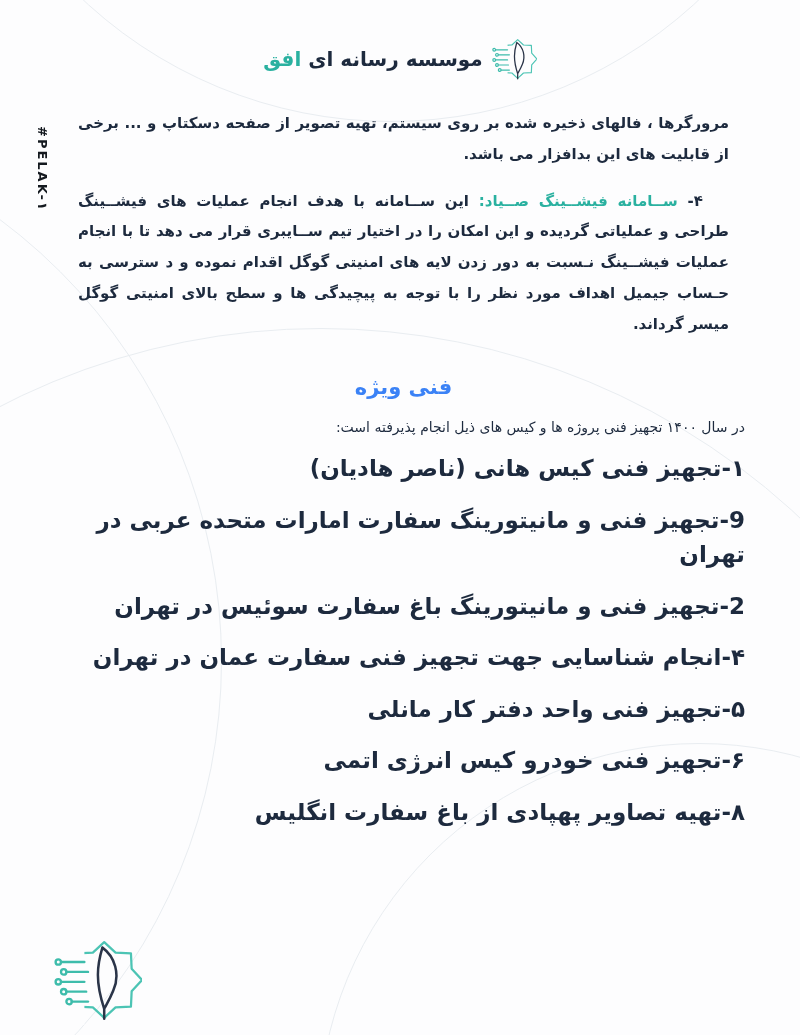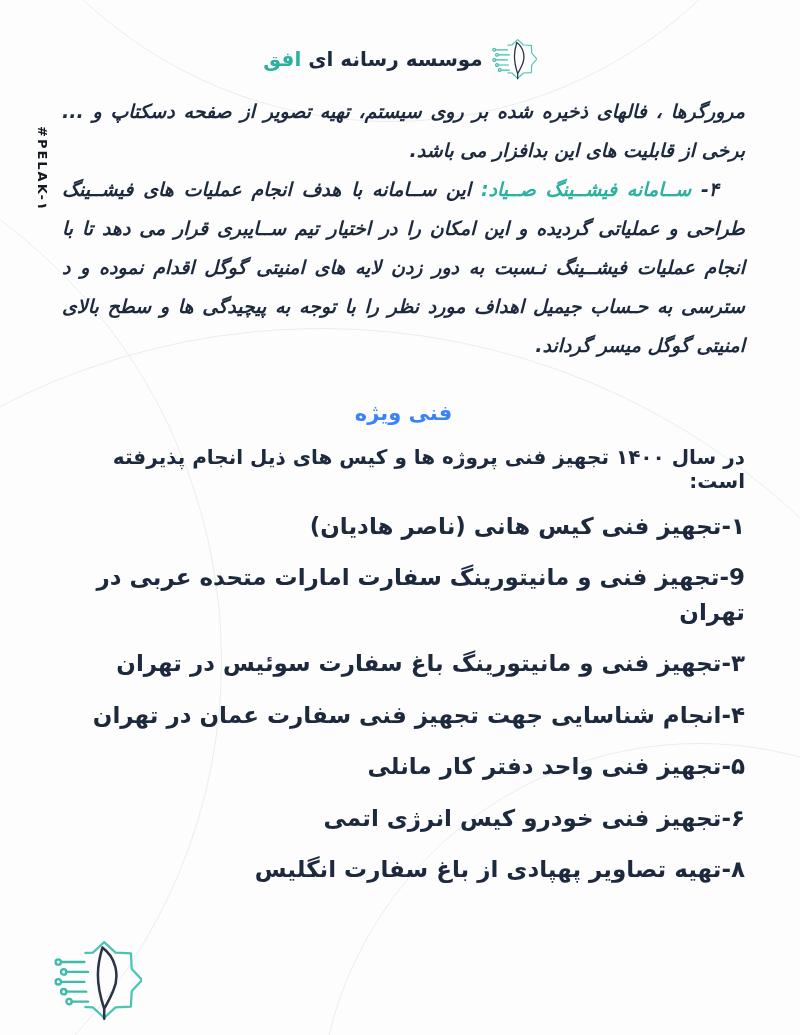--- a/index.html
+++ b/index.html
@@ -29,30 +29,30 @@
     gap:8px; direction:rtl;
   }
   .org-name { font-size:20px; font-weight:bold; letter-spacing:0; }
   .accent { color:#2ab1a0; }
   .logo-small svg { width:46px; height:46px; display:block; }
 
   .main {
     position:absolute; top:92px; right:55px; left:62px;
     direction:rtl; text-align:justify;
   }
-  .para { font-size:19px; font-weight:bold; line-height:2.05; margin:0;font-style:italic; }
+  .para { font-size:15px; font-weight:bold; line-height:2.05; margin:16px; }
   .para.indent { text-indent:26px; }
   .bold { font-weight:bold; }
 
   .section-title {
     text-align:center; font-size:21px; font-weight:bold;
     margin:36px 0 20px 0; color:#3b82f6;
   }
   .list-intro {
-    text-align:right; font-size:20px; font-weight:bold;
+    text-align:right; font-size:14px; font-weight:normal;
     margin:0 0 16px 0;
   }
   .project-list { list-style:none; margin:0; padding:0; text-align:right; }
   .project-item { font-size:23px; font-weight:bold; line-height:1.5; margin-bottom:17px; }
 
   .footer-logo { position:absolute; left:52px; bottom:10px; }
   .footer-logo svg { width:90px; height:90px; display:block; }
 </style>
 </head>
 <body>
@@ -102,21 +102,21 @@
     </p>
 
     <h2 class="section-title">فنی ویژه</h2>
 
     <p class="list-intro">در سال ۱۴۰۰ تجهیز فنی پروژه ها و کیس های ذیل انجام پذیرفته است:</p>
 
     <ul class="project-list">
 
     <li class="project-item">۱-تجهیز فنی کیس هانی (ناصر هادیان)</li>
         <li class="project-item">9-تجهیز فنی و مانیتورینگ سفارت امارات متحده عربی در تهران</li>
-        <li class="project-item">۳-تجهیز فنی و مانیتورینگ باغ سفارت سوئیس در تهران</li>
+        <li class="project-item">2-تجهیز فنی و مانیتورینگ باغ سفارت سوئیس در تهران</li>
         <li class="project-item">۴-انجام شناسایی جهت تجهیز فنی سفارت عمان در تهران</li>
         <li class="project-item">۵-تجهیز فنی واحد دفتر کار مانلی</li>
         <li class="project-item">۶-تجهیز فنی خودرو کیس انرژی اتمی</li>
         <li class="project-item">۸-تهیه تصاویر پهپادی از باغ سفارت انگلیس</li>
       </ul>
   </div>
 
   <div class="footer-logo">
     <svg viewBox="0 0 100 100" aria-hidden="true">
       <polygon points="100,50 88.5,62.6 87.7,79.7 70.6,80.5 58,92 45.4,80.5 28.3,79.7 27.5,62.6 16,50 27.5,37.4 28.3,20.3 45.4,19.5 58,8 70.6,19.5 87.7,20.3 88.5,37.4" fill="none" stroke="#4cc4b4" stroke-width="2.5" stroke-linejoin="round"></polygon>

